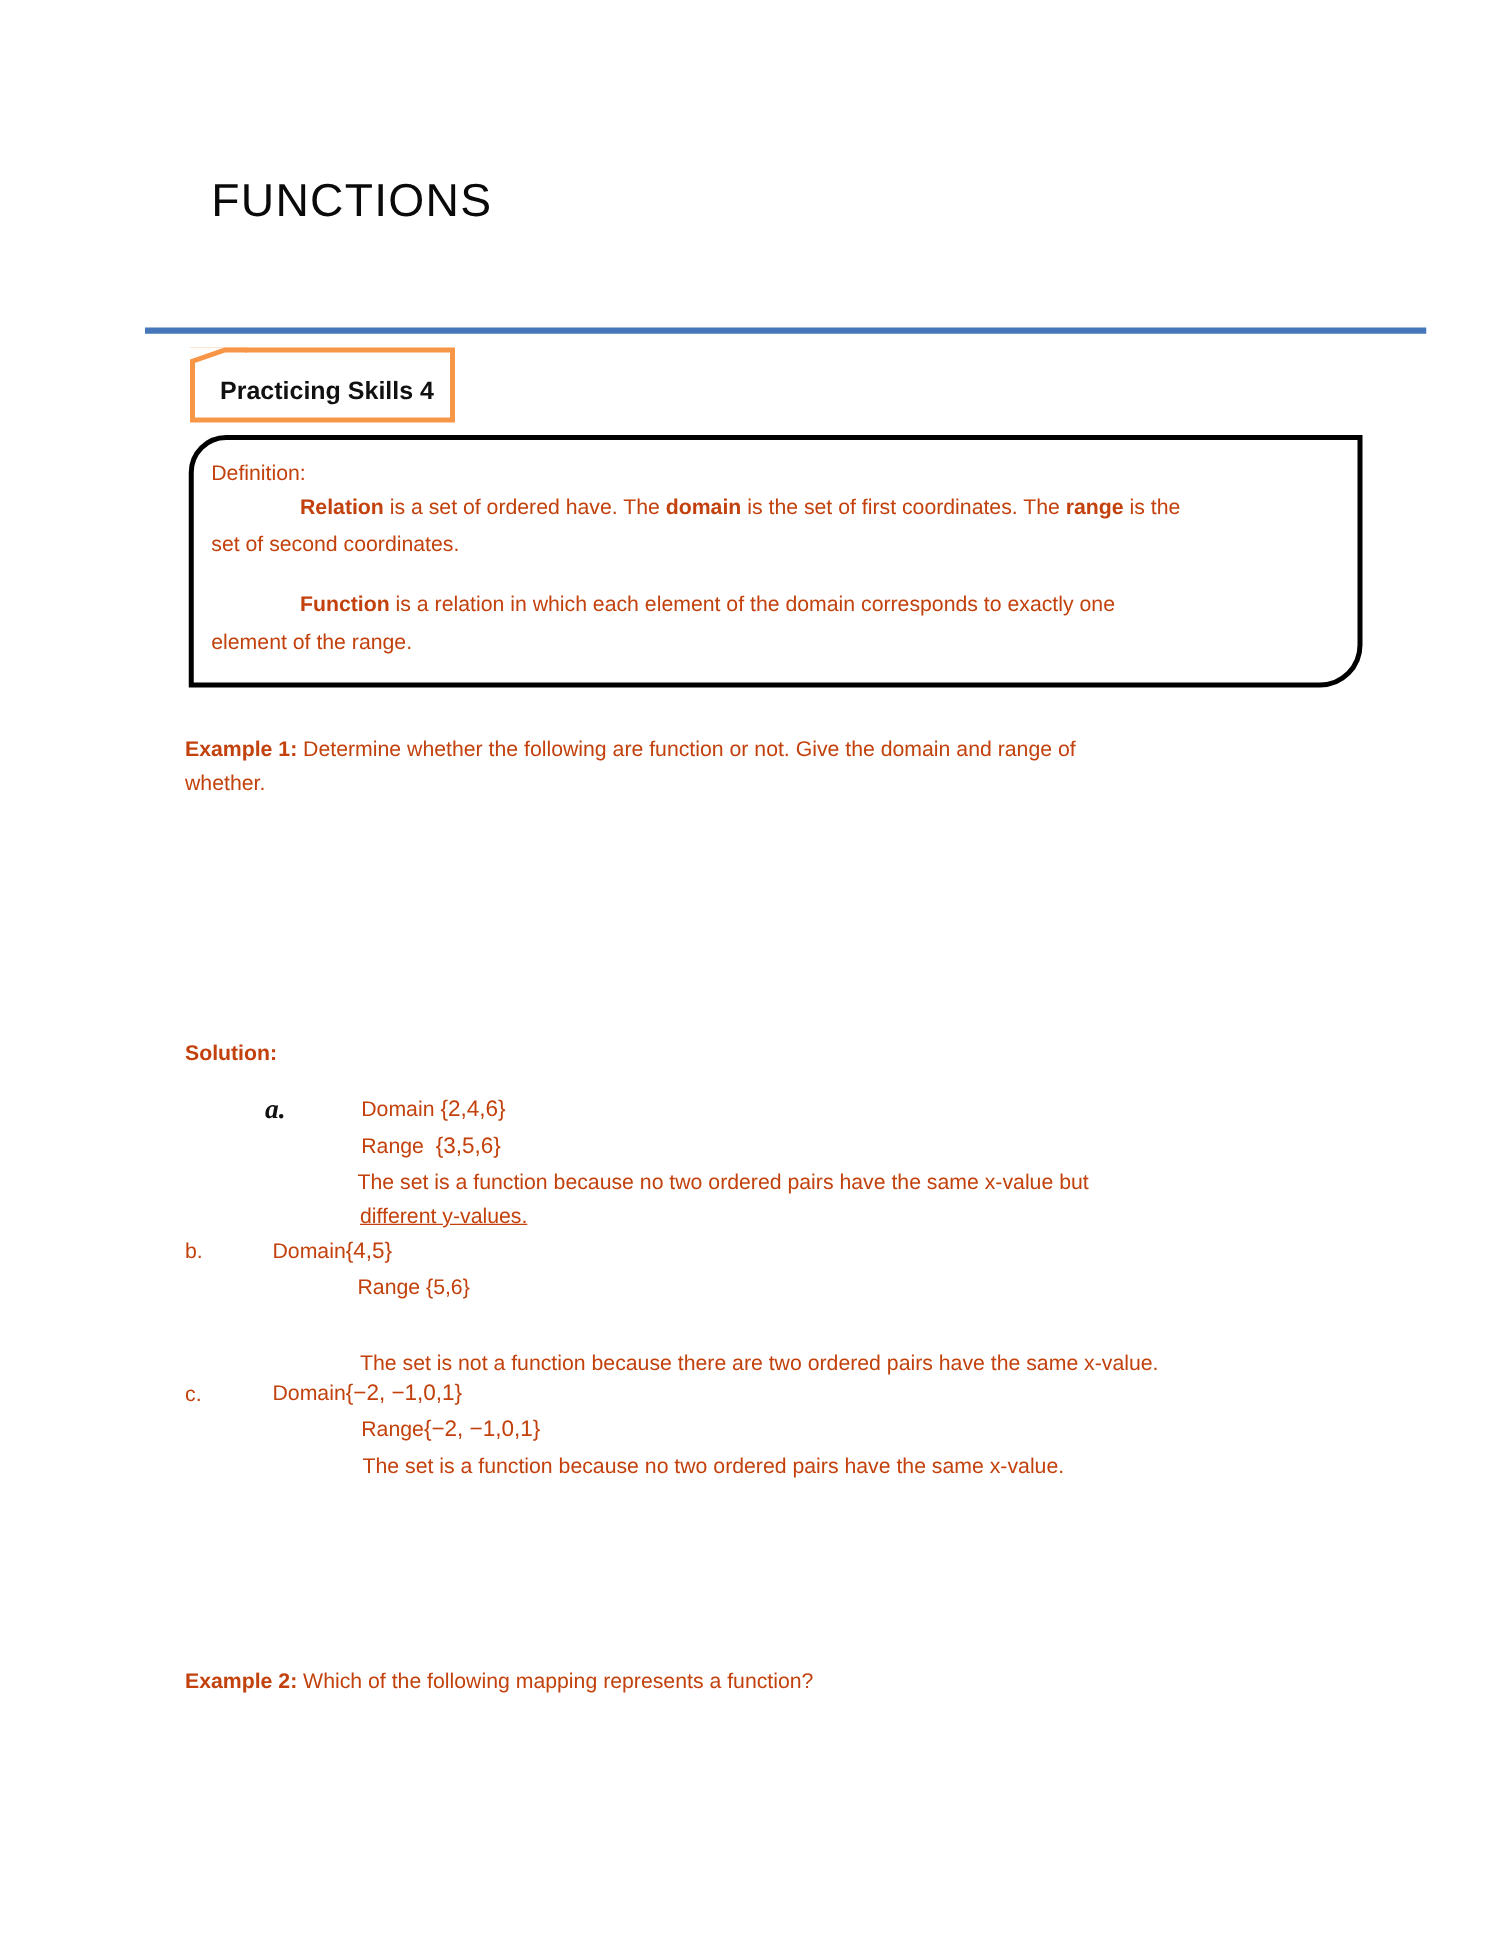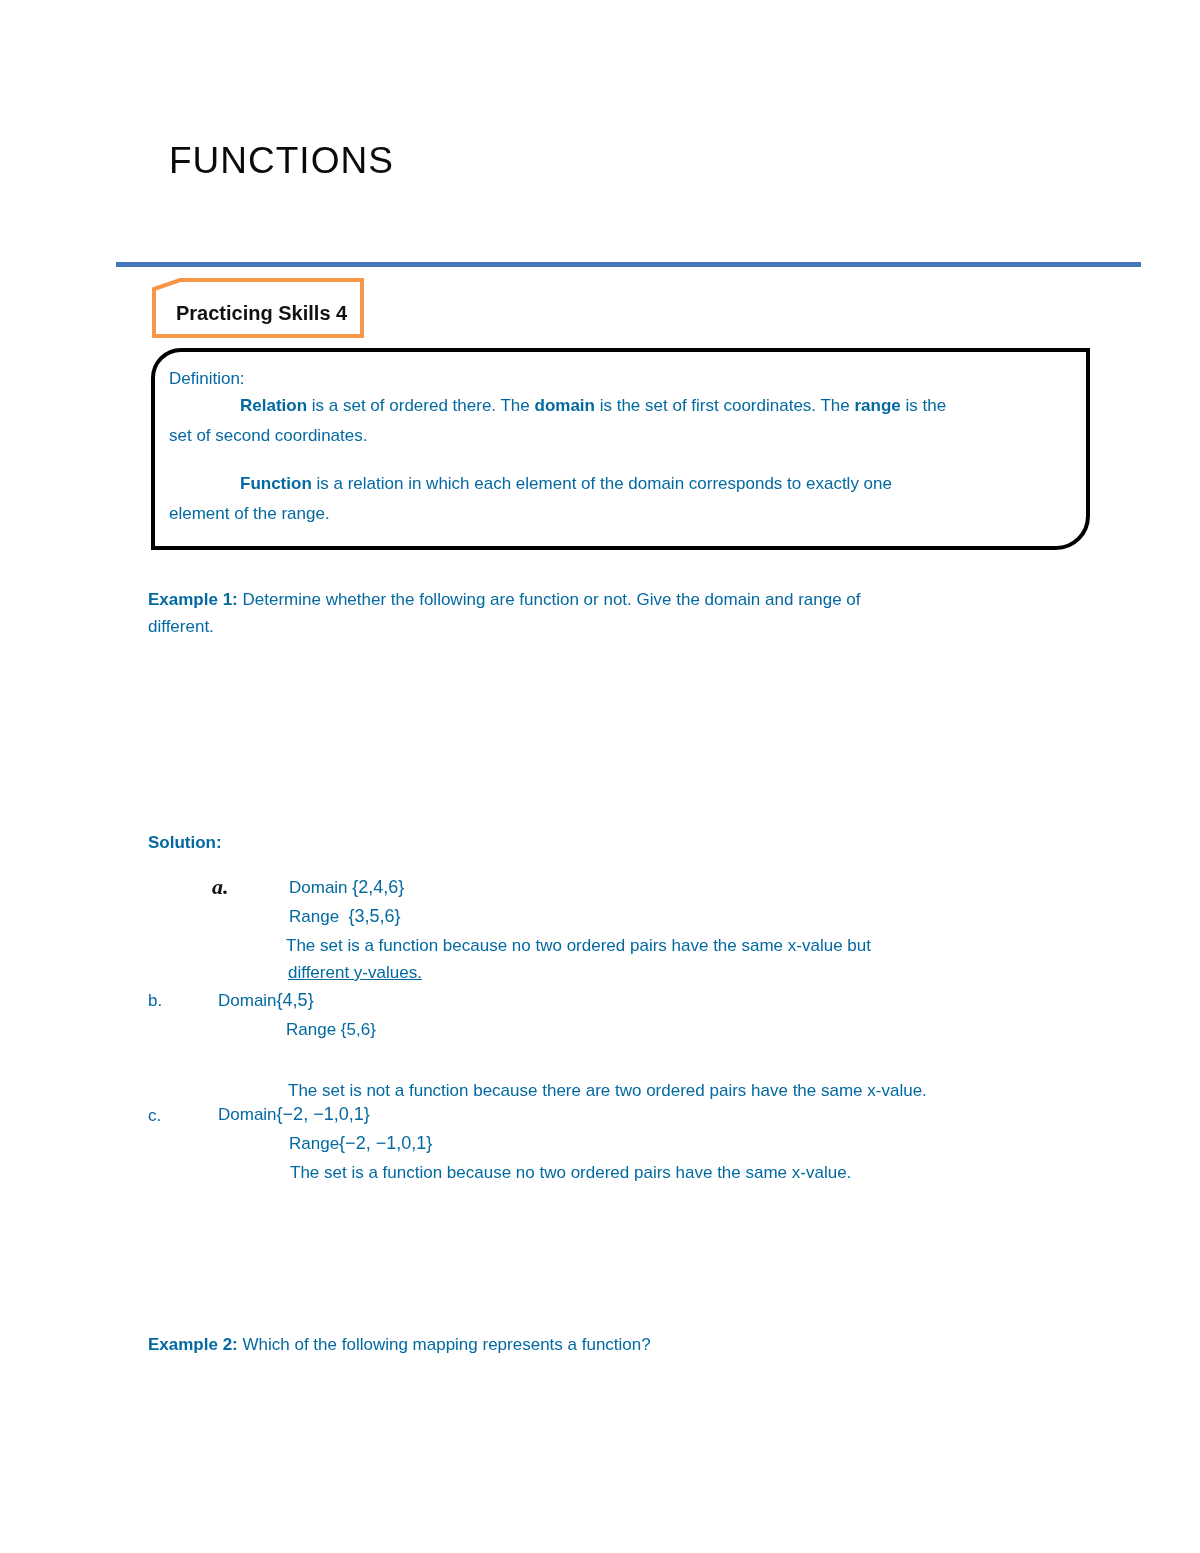--- a/index.html
+++ b/index.html
@@ -9,52 +9,52 @@
     .title { left: 143px; top: 140px; font-size: 37px; font-weight: normal; letter-spacing: 1px; color: #0a0a0a; margin-left: 26px; }
     .rule { left: 116px; top: 262px; width: 1025px; height: 5px; background: #4677ba; }
     .skills-box { left: 152px; top: 278px; width: 212px; height: 60px; border: 4px solid #f79646;
                   box-sizing: border-box; border-top-left-radius: 0; }
     .skills-box::before { content: ""; position: absolute; left: -4px; top: -4px; width: 44px; height: 14px;
                   background: #fff; }
     .skills-notch { left: 150px; top: 277px; width: 48px; height: 18px; }
     .skills-label { left: 176px; top: 302px; font-size: 20px; font-weight: bold; color: #111; }
     .def-box { left: 151px; top: 348px; width: 939px; height: 202px; border: 4px solid #000; box-sizing: border-box;
                border-top-left-radius: 30px; border-bottom-right-radius: 34px; }
-    .txt { font-size: 17px; line-height: 20px; white-space: nowrap; color: #0369a1; }
+    .txt { font-size: 17px; line-height: 20px; white-space: nowrap; color: #c2410c; }
     b { font-weight: bold; }
     .math { font-family: Liberation Sans, sans-serif; font-size: 18px; }
     .mathi { font-family: "Liberation Serif", serif; font-style: italic; font-weight: bold; font-size: 22px; }
   </style>
 </head>
 <body>
 
 <div class="abs title">FUNCTIONS</div>
 <div class="abs rule"></div>
 
 <div class="abs skills-box"></div>
 <svg class="abs skills-notch" viewBox="0 0 48 18">
   <polyline points="4,18 4,12 30,3 48,3" fill="none" stroke="#f79646" stroke-width="4"></polyline>
 </svg>
 <div class="abs skills-label">Practicing Skills 4</div>
 
 <div class="abs def-box"></div>
 <div class="abs txt" style="left:169px;top:369px;">Definition:</div>
 <div class="abs txt" style="left:240px;top:396px;">
-  <b>Relation</b><span> is a set of ordered there. The </span><b>domain</b><span> is the set of first coordinates. The </span><b>range</b><span> is the</span>
+  <b>Relation</b><span> is a set of ordered have. The </span><b>domain</b><span> is the set of first coordinates. The </span><b>range</b><span> is the</span>
 </div>
 <div class="abs txt" style="left:169px;top:426px;">set of second coordinates.</div>
 <div class="abs txt" style="left:240px;top:474px;">
   <b>Function</b><span> is a relation in which each element of the  domain corresponds to exactly one</span>
 </div>
 <div class="abs txt" style="left:169px;top:504px;">element of the range.</div>
 
 <div class="abs txt" style="left:148px;top:590px;">
   <b>Example 1:</b><span> Determine whether the following are function or not. Give the domain and range of</span>
 </div>
-<div class="abs txt" style="left:148px;top:617px;">different.</div>
+<div class="abs txt" style="left:148px;top:617px;">whether.</div>
 
 <div class="abs txt" style="left:148px;top:833px;font-weight:bold;">Solution:</div>
 
 <div class="abs mathi" style="left:212px;top:874px;">a.</div>
 <div class="abs txt" style="left:289px;top:877px;">
   <span>Domain</span>
   <span class="math">{2,4,6}</span>
 </div>
 <div class="abs txt" style="left:289px;top:906px;">
   <span>Range</span>&nbsp;

